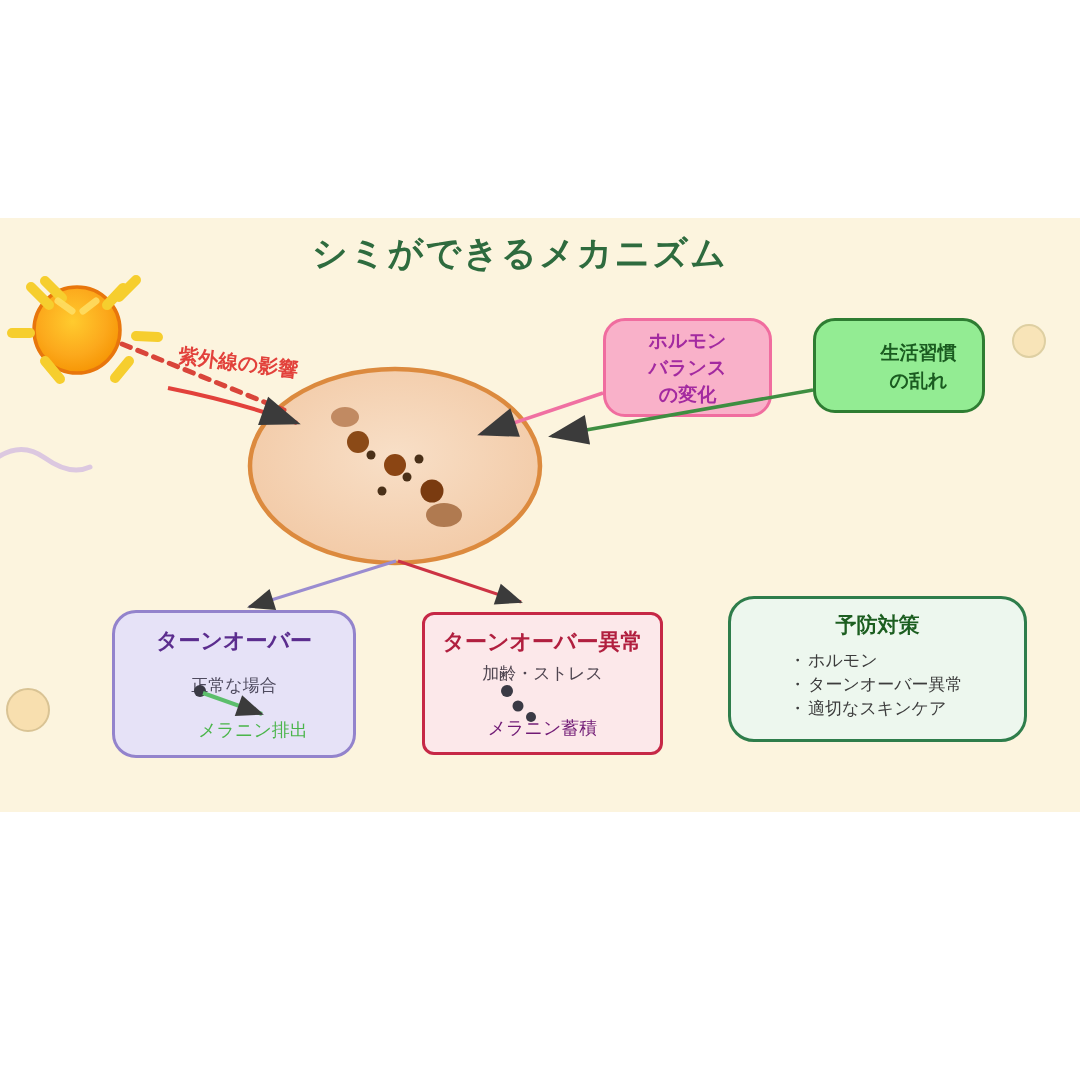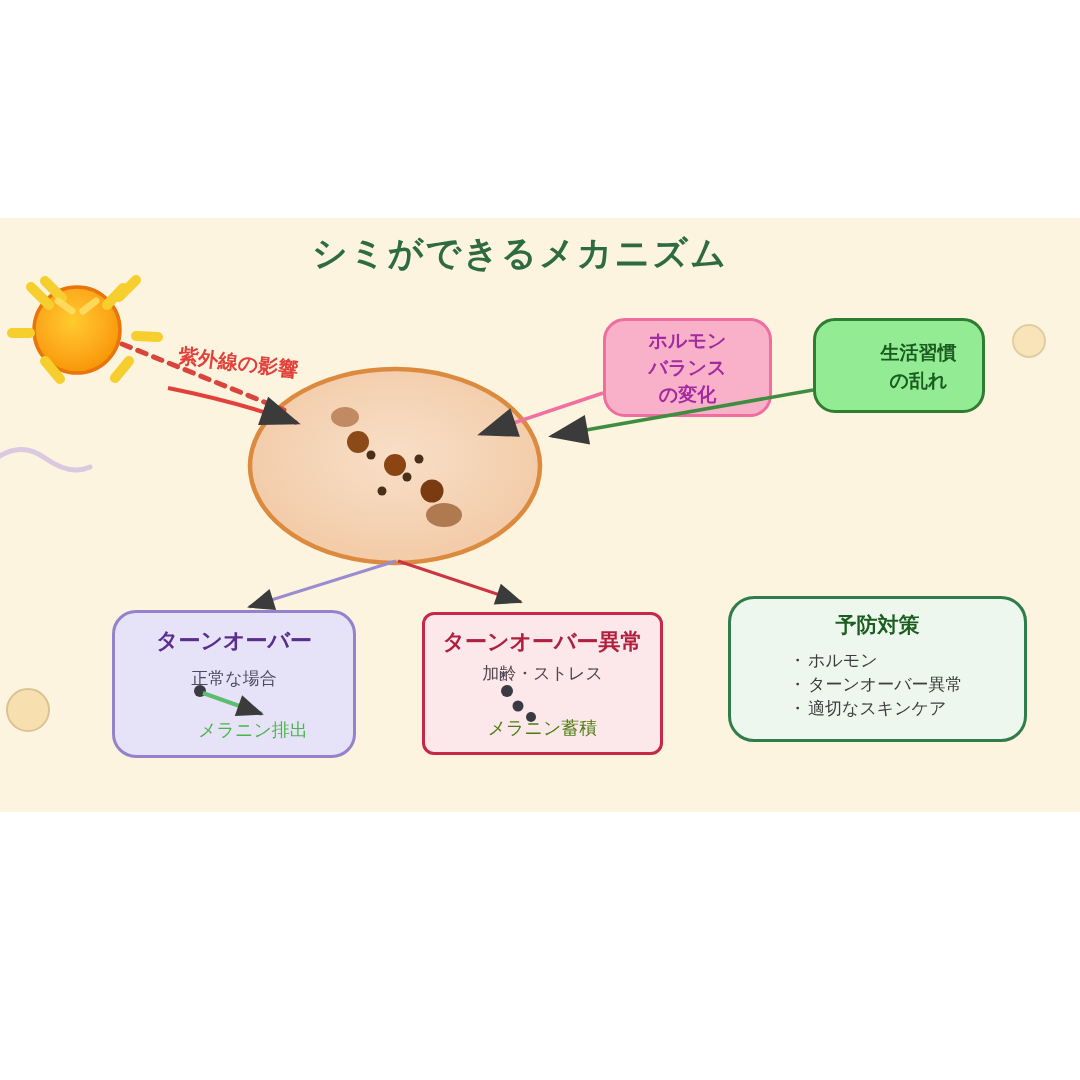--- a/index.html
+++ b/index.html
@@ -27,29 +27,29 @@
   .box-lifestyle{
     left:813px;top:318px;width:172px;height:95px;background:#93EC93;
     border:3.5px solid #2E7D32;border-radius:22px;justify-content:center;padding-left:39px;
   }
   .box-lifestyle .bline{font-size:19px;font-weight:bold;color:#1A5B20;line-height:28px;}
   .box-turnover{
     left:112px;top:610px;width:244px;height:148px;background:#E6E2F7;
     border:3.5px solid #9383CC;border-radius:24px;
   }
   .box-turnover .btitle{font-size:22px;font-weight:bold;color:#5B2D8E;margin-top:13px;}
-  .box-turnover .bsub{font-size:17px;color:#4E4A5E;margin-top:11px;}
+  .box-turnover .bsub{font-size:17px;color:#4E4A5E;margin-top:18px;}
   .box-turnover .bcap{position:absolute;bottom:13px;width:100%;text-align:center;font-size:18px;color:#4BB54B;padding-left:38px;}
   .box-abnormal{
     left:422px;top:612px;width:241px;height:143px;background:#FCE8EA;
     border:3.5px solid #C62846;border-radius:12px;
   }
   .box-abnormal .btitle{font-size:22px;font-weight:bold;color:#B11F3F;margin-top:12px;}
   .box-abnormal .bsub{font-size:17px;color:#4F4550;margin-top:5px;text-align:center;}
-  .box-abnormal .bcap{position:absolute;bottom:12px;width:100%;text-align:center;font-size:18px;color:#4d7c0f;}
+  .box-abnormal .bcap{position:absolute;bottom:12px;width:100%;text-align:center;font-size:18px;color:#701a75;}
   .box-prevention{
     left:728px;top:596px;width:299px;height:146px;background:#EDF7EE;
     border:3px solid #2E7D4B;border-radius:26px;
   }
   .box-prevention .btitle{font-size:21px;font-weight:bold;color:#1C5E20;margin-top:12px;}
   .prev-list{align-self:flex-start;margin-left:58px;margin-top:9px;}
   .prow{font-size:17px;color:#3C3C3C;line-height:24px;display:flex;}
   .prow .bullet{margin-right:2px;}
   svg.overlay{position:absolute;left:0;top:0;z-index:5;pointer-events:none;}
 </style>

